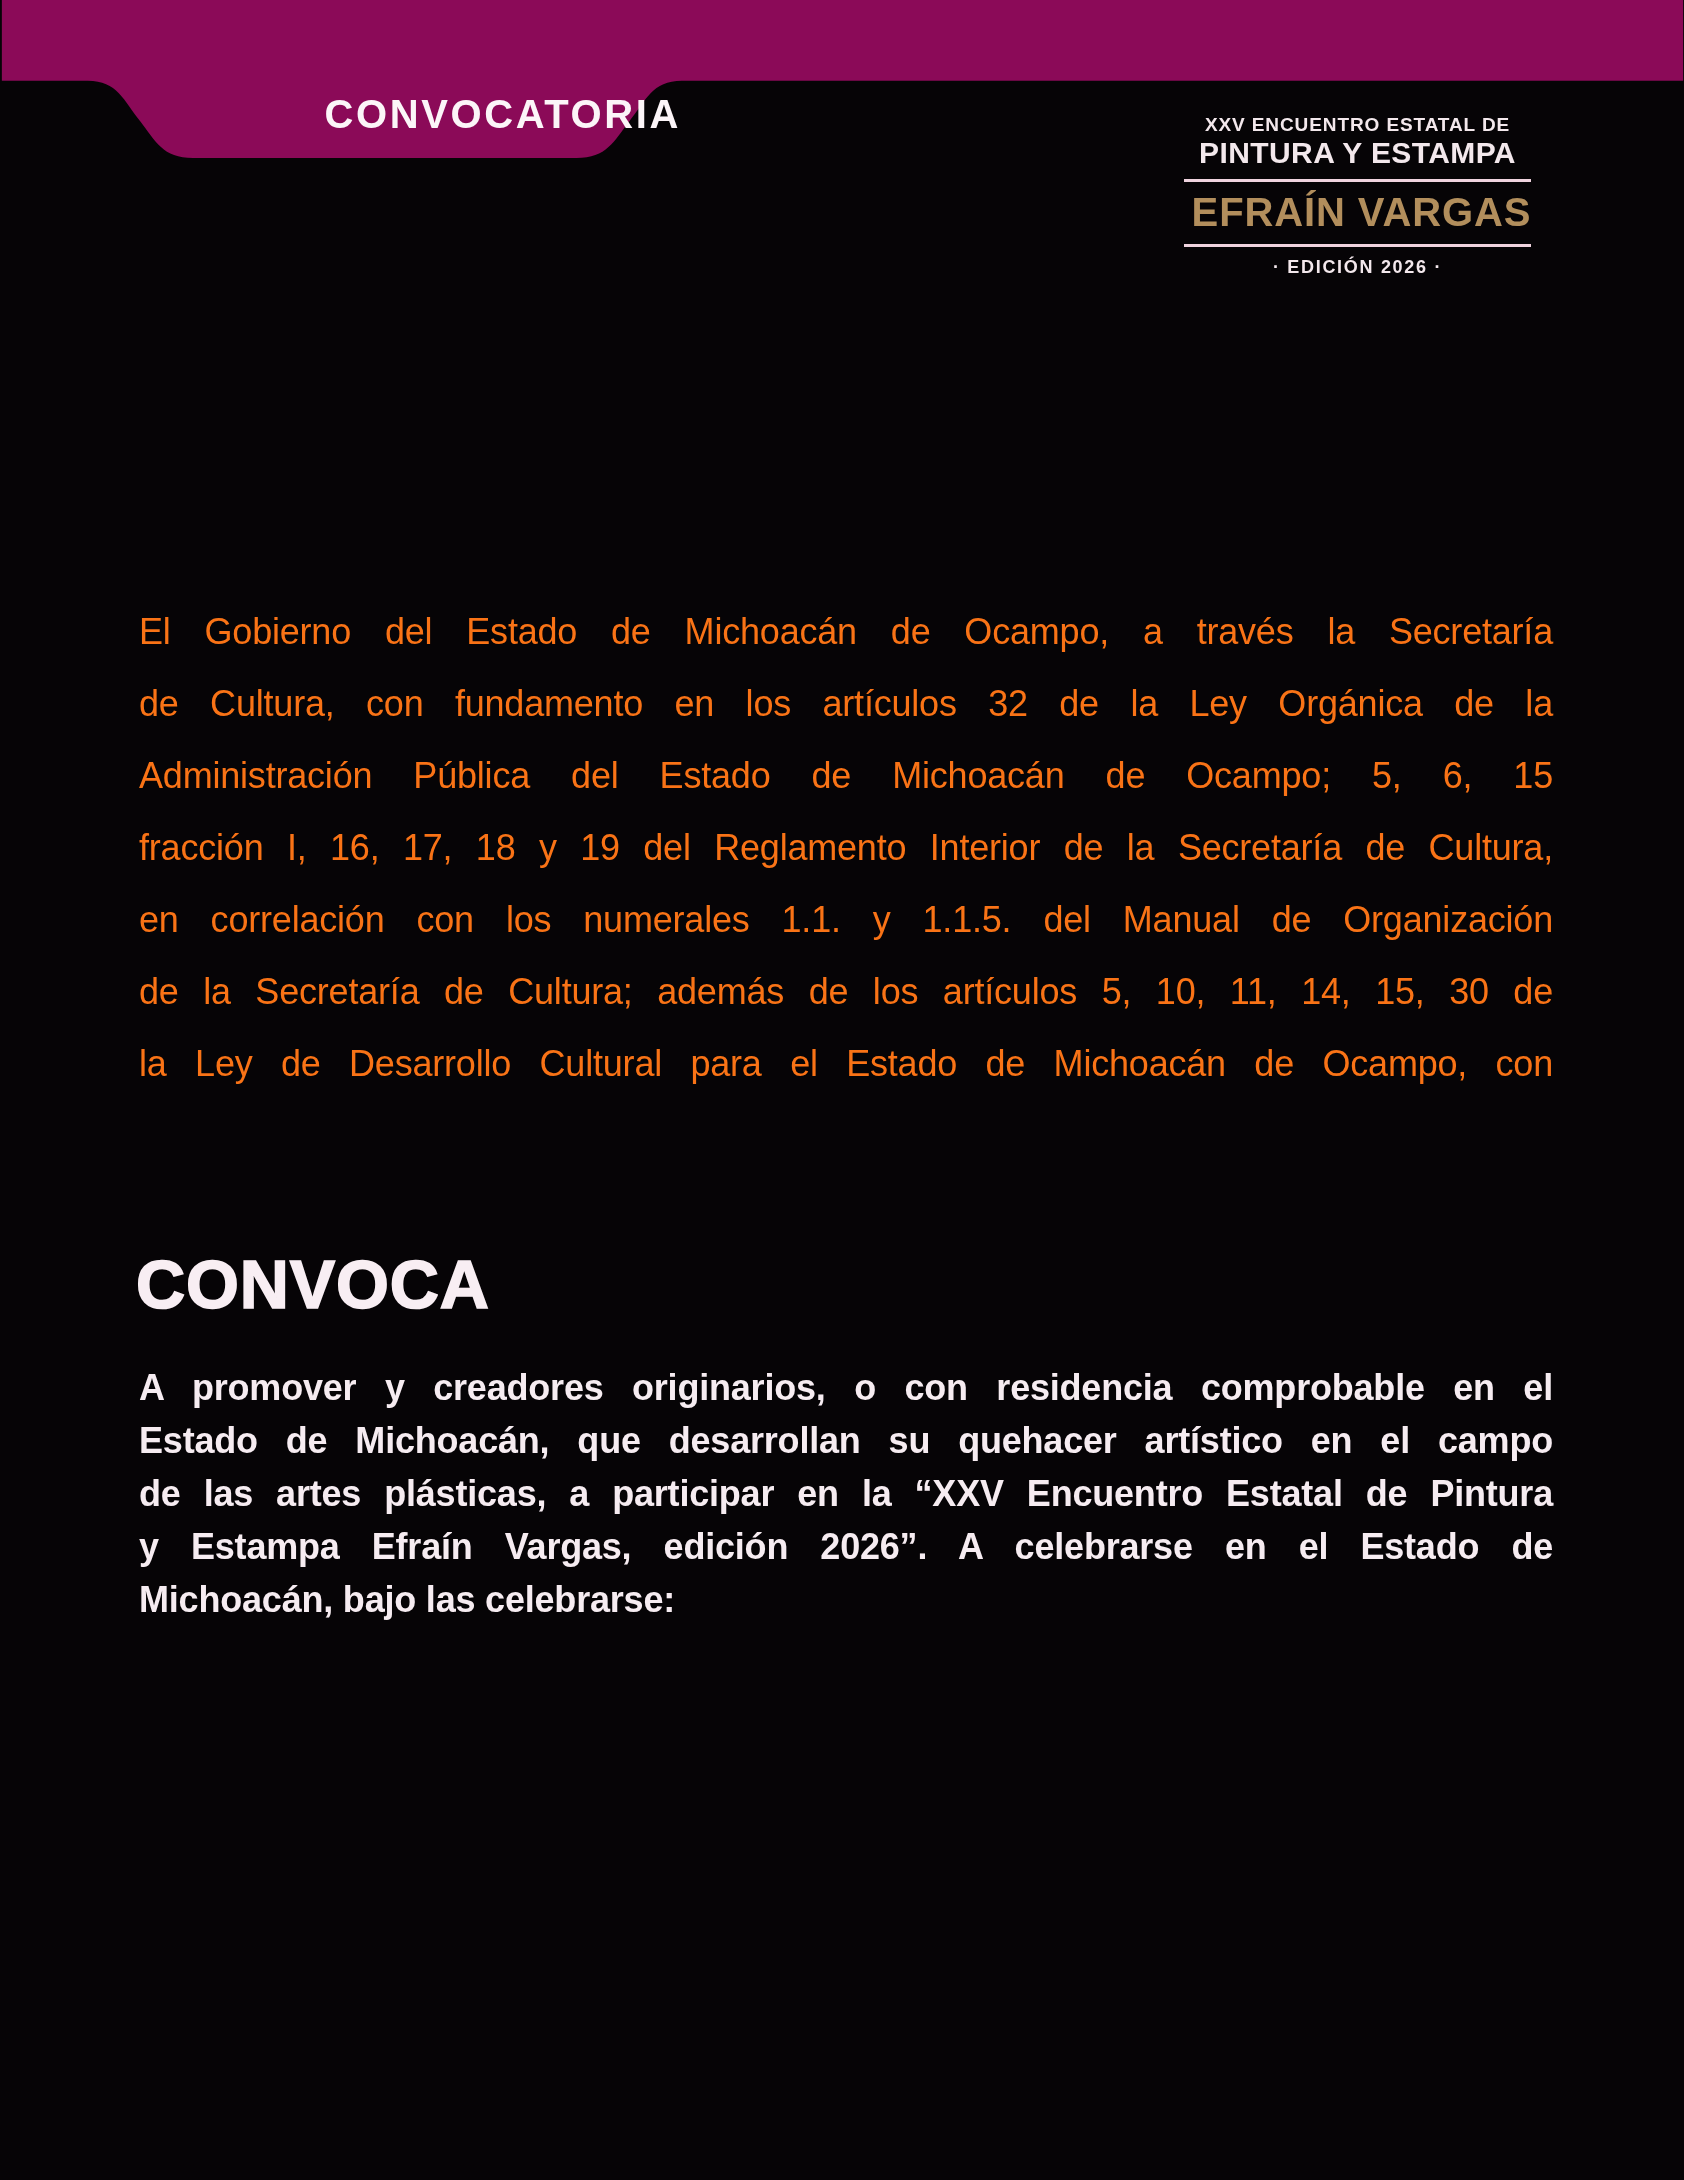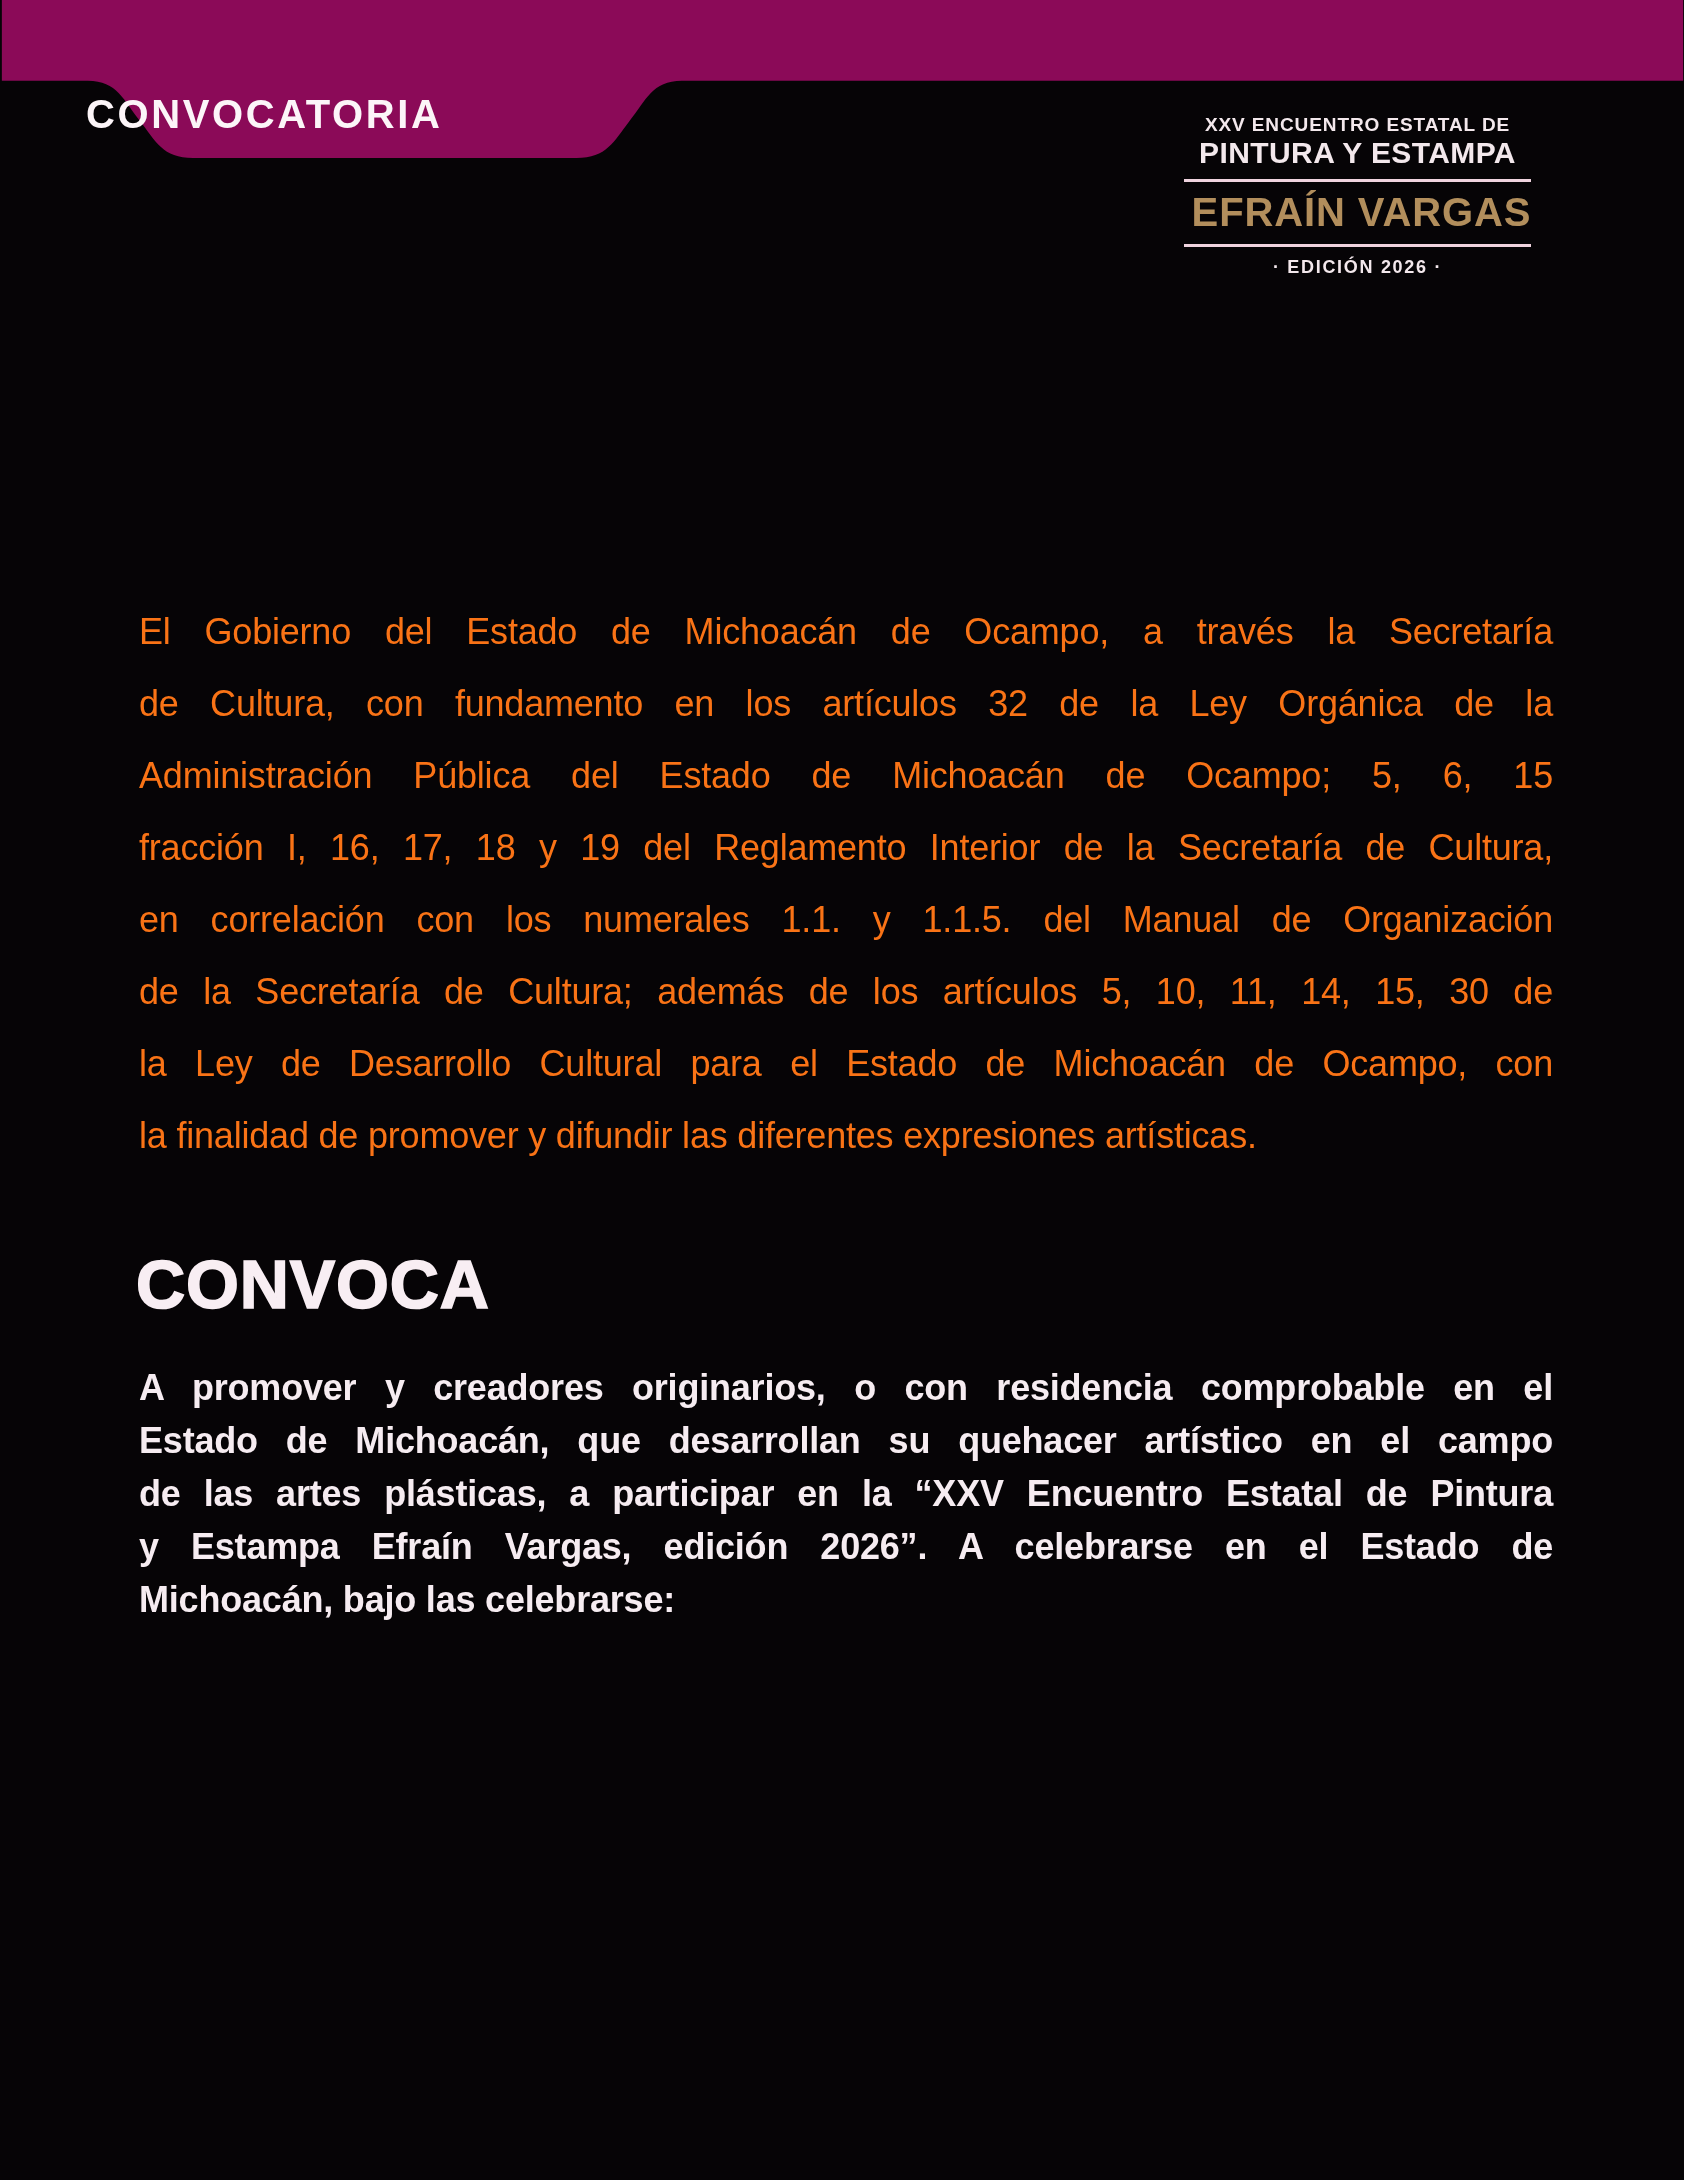--- a/index.html
+++ b/index.html
@@ -3,21 +3,21 @@
 <meta charset="utf-8">
 <style>
   html,body{margin:0;padding:0;background:#060406;}
   .page{
     position:relative;width:1685px;height:2181px;overflow:hidden;
     background:#060406;font-family:"Liberation Sans",sans-serif;
   }
   .header-shape{position:absolute;top:0;left:0;display:block;}
   .tab-label{
     position:absolute;top:92px;left:86px;width:595px;
-    text-align:left;font-size:40px;font-weight:700;letter-spacing:2.6px;
+    text-align:right;font-size:40px;font-weight:700;letter-spacing:2.6px;
     color:#FCF5F8;
   }
   .logo{
     position:absolute;top:114px;left:1182px;width:351px;text-align:center;
     color:#F3E8EC;font-weight:700;
   }
   .logo-kicker{font-size:19px;line-height:22px;letter-spacing:0.9px;}
   .logo-title{font-size:30px;line-height:34px;letter-spacing:0.4px;}
   .logo-rule{height:2.6px;background:#EFD3DE;margin:9.4px 1.7px 6.8px 1.7px;}
   .logo-name{font-size:40px;line-height:46px;letter-spacing:0.9px;color:#B28E5C;margin-left:8px;}
@@ -67,21 +67,20 @@
   </div>
 
   <div class="intro">
     <div class="jl">El Gobierno del Estado de Michoacán de Ocampo, a través la Secretaría</div>
     <div class="jl">de Cultura, con fundamento en los artículos 32 de la Ley Orgánica de la</div>
     <div class="jl">Administración Pública del Estado de Michoacán de Ocampo; 5, 6, 15</div>
     <div class="jl">fracción I, 16, 17, 18 y 19 del Reglamento Interior de la Secretaría de Cultura,</div>
     <div class="jl">en correlación con los numerales 1.1. y 1.1.5. del Manual de Organización</div>
     <div class="jl">de la Secretaría de Cultura; además de los artículos 5, 10, 11, 14, 15, 30 de</div>
     <div class="jl">la Ley de Desarrollo Cultural para el Estado de Michoacán de Ocampo, con</div>
-    <div class="jl jl-last">la finalidad de promover y difundir las diferentes expresiones artísticas.</div>
   </div>
 
   <h1 class="convoca">CONVOCA</h1>
 
   <div class="call">
     <div class="jl">A promover y creadores originarios, o con residencia comprobable en el</div>
     <div class="jl">Estado de Michoacán, que desarrollan su quehacer artístico en el campo</div>
     <div class="jl">de las artes plásticas, a participar en la “XXV Encuentro Estatal de Pintura</div>
     <div class="jl">y Estampa Efraín Vargas, edición 2026”. A celebrarse en el Estado de</div>
     <div class="jl jl-last">Michoacán, bajo las celebrarse:</div>

